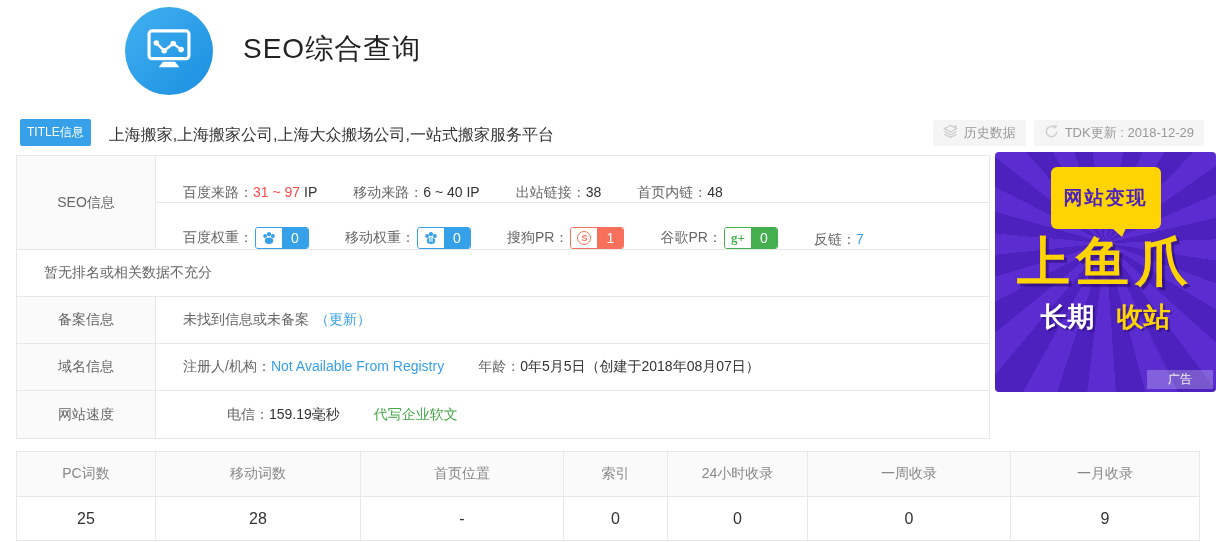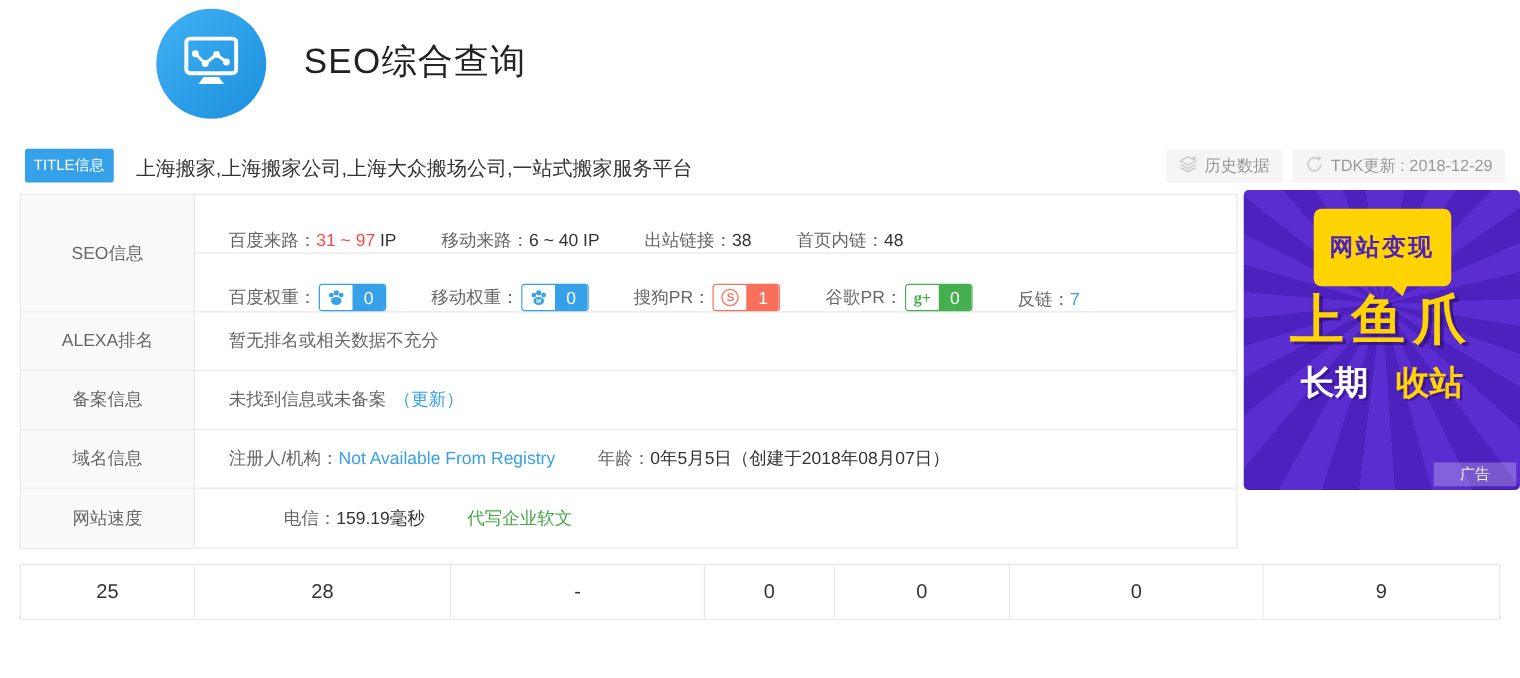--- a/index.html
+++ b/index.html
@@ -60,21 +60,21 @@
   
   .ad { position:absolute; left:995px; top:152px; width:221px; height:240px; border-radius:4px; overflow:hidden;
         background:repeating-conic-gradient(from 0deg at 50% 38%, #5b2dd0 0deg 11deg, #4c21bd 11deg 22deg);
         display:flex; flex-direction:column; align-items:center; cursor:pointer; }
   .ad-bubble { margin-top:15px; background:#ffd400; color:#4c21bd; font-weight:bold; font-size:19px;
                padding:18px 13px; border-radius:6px; position:relative; letter-spacing:2px; }
   .ad-bubble:after { content:""; position:absolute; left:56%; bottom:-8px; width:0; height:0;
                      border-left:10px solid transparent; border-right:4px solid transparent; border-top:9px solid #ffd400; }
   .ad-l1 { margin-top:14px; color:#fff; font-weight:bold; font-size:41px; letter-spacing:1px; line-height:1.1;
            text-shadow:3px 3px 0 rgba(38,8,105,.55); white-space:nowrap; }
-  .ad-l2 { margin-top:4px; color:#ffd400; font-weight:bold; font-size:43px; letter-spacing:6px; line-height:1.1;
+  .ad-l2 { margin-top:4px; color:#ffd400; font-weight:bold; font-size:53px; letter-spacing:6px; line-height:1.1;
            text-shadow:3px 3px 0 rgba(38,8,105,.55); white-space:nowrap;text-align:right; }
   .ad-l3 { margin-top:8px; font-size:27px; font-weight:bold; white-space:nowrap; text-shadow:2px 2px 0 rgba(38,8,105,.5); }
   .ad-l3 .w { color:#fff; } .ad-l3 .y { color:#ffd400; margin-left:22px; }
   .ad-tag { position:absolute; right:3px; bottom:3px; background:rgba(255,255,255,.25); color:#f0f0f0;
             font-size:12px; padding:1px 21px; }
 
   
   .bottom-table { position:absolute; left:16px; top:451px; width:1184px; border:1px solid #e8e8e8; }
   .bt-row { display:grid; grid-template-columns:139px 205px 203px 104px 140px 203px 1fr; }
   .bt-head .bt-cell { background:#fafafa; color:#888; font-size:14px; height:45px; border-bottom:1px solid #e8e8e8; }
@@ -186,21 +186,20 @@
                 </span>
               <span class="num">0</span>
             </span>
           </span>
           <span class="kv"><span>反链：</span><a class="link-blue">7</a></span>
         </div>
       </div>
     </div>
 
     <div class="seo-row h47">
-      <div class="row-label">ALEXA排名</div>
       <div class="row-content">暂无排名或相关数据不充分</div>
     </div>
 
     <div class="seo-row h47">
       <div class="row-label">备案信息</div>
       <div class="row-content">
         <span>未找到信息或未备案</span>
         <a class="link-blue" style="margin-left:6px">（更新）</a>
       </div>
     </div>
@@ -226,20 +225,29 @@
   <div class="ad">
     <div class="ad-bubble">网站变现</div>
     <div class="ad-l2">上鱼爪</div>
     <div class="ad-l3">
       <span class="w">长期</span><span class="y">收站</span>
     </div>
     <span class="ad-tag">广告</span>
   </div>
 
   <div class="bottom-table">
+    <div class="bt-row bt-head">
+      <div class="bt-cell">PC词数</div>
+      <div class="bt-cell">移动词数</div>
+      <div class="bt-cell">首页位置</div>
+      <div class="bt-cell">索引</div>
+      <div class="bt-cell">24小时收录</div>
+      <div class="bt-cell">一周收录</div>
+      <div class="bt-cell">一月收录</div>
+    </div>
     <div class="bt-row bt-vals">
       <div class="bt-cell">25</div>
       <div class="bt-cell">28</div>
       <div class="bt-cell">-</div>
       <div class="bt-cell">0</div>
       <div class="bt-cell">0</div>
       <div class="bt-cell">0</div>
       <div class="bt-cell">9</div>
     </div>
   </div>

